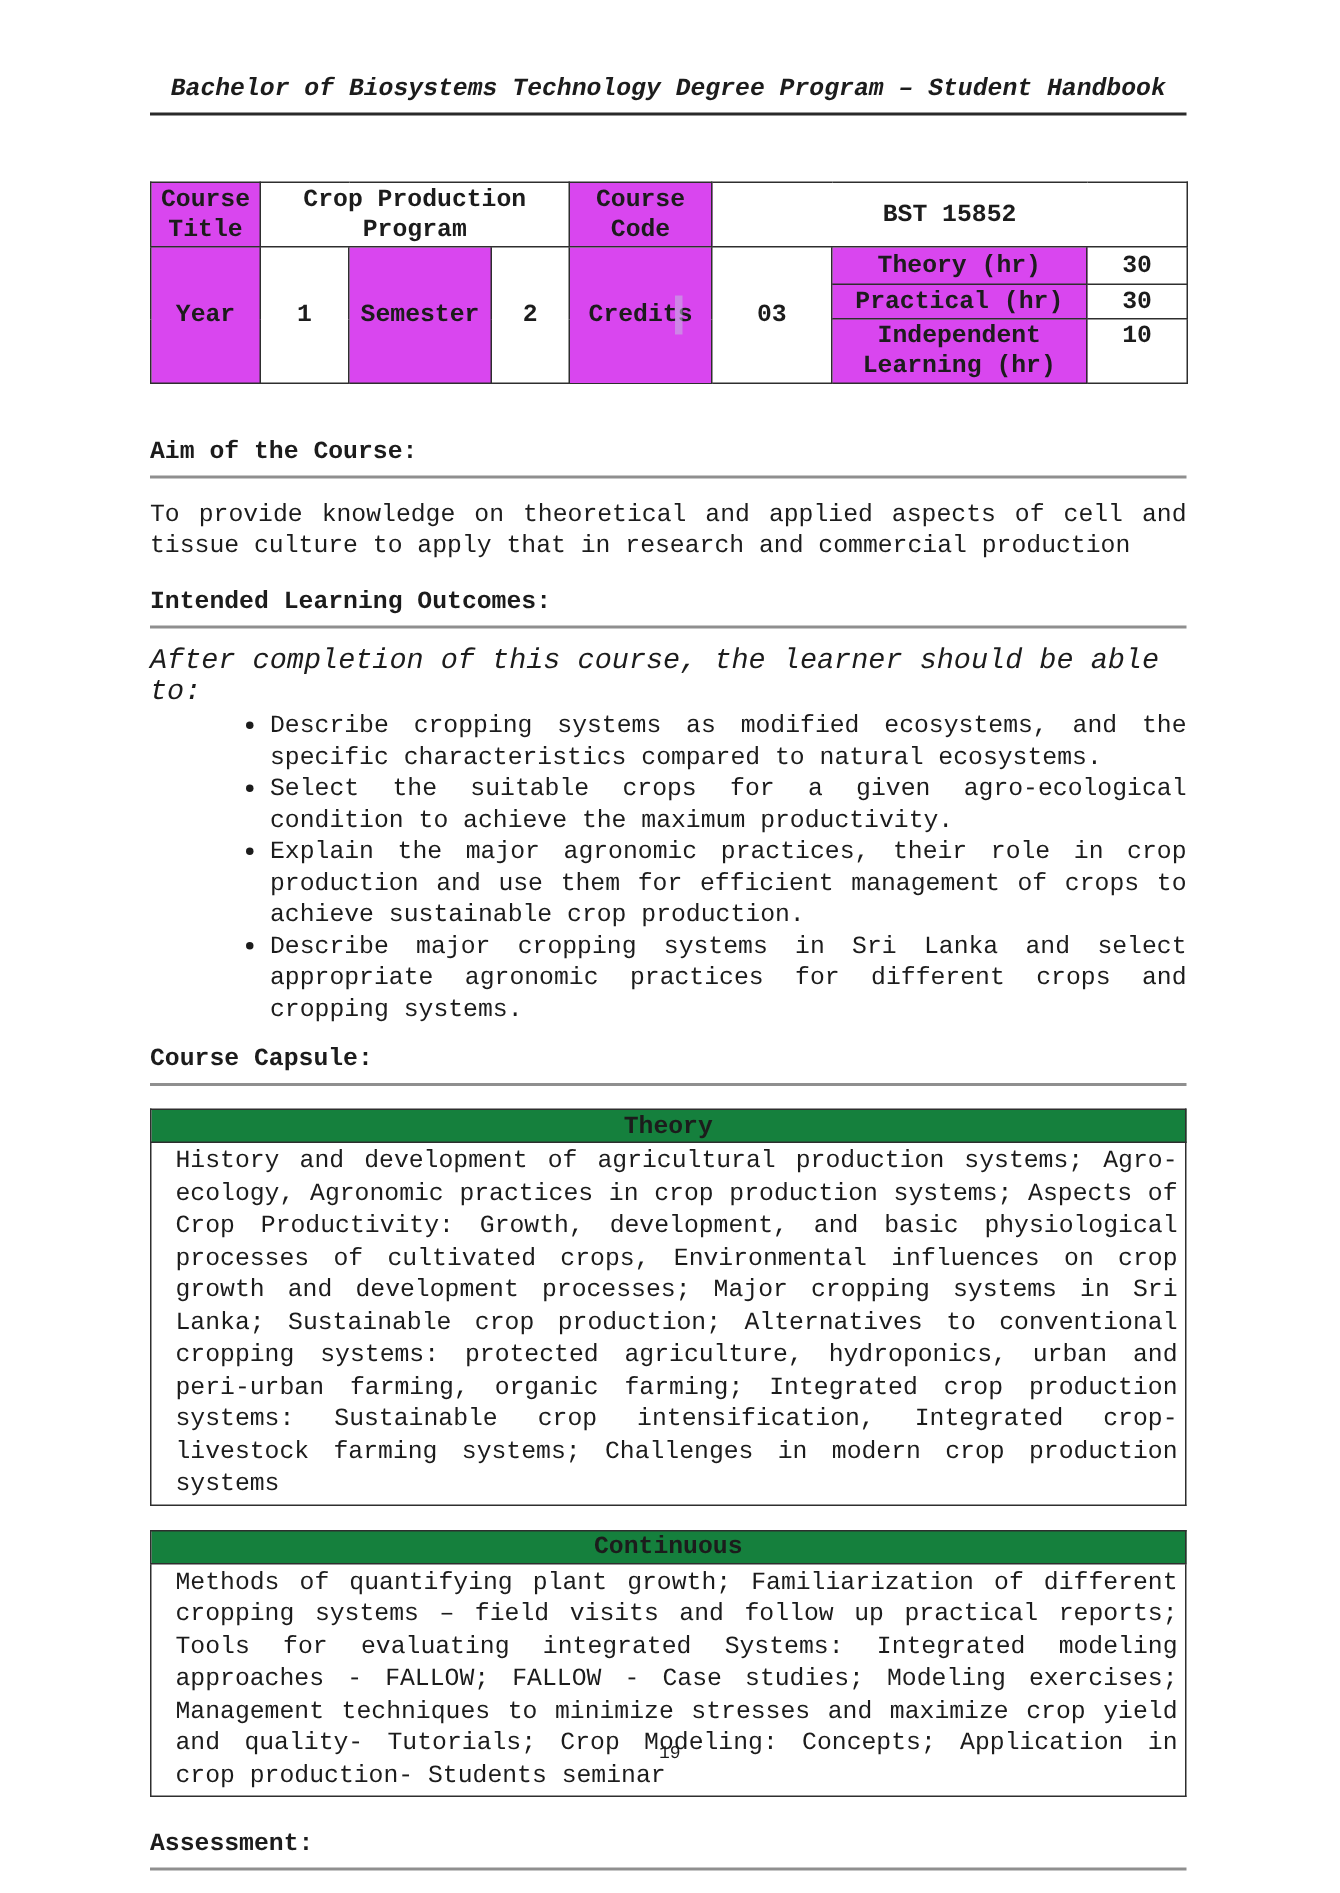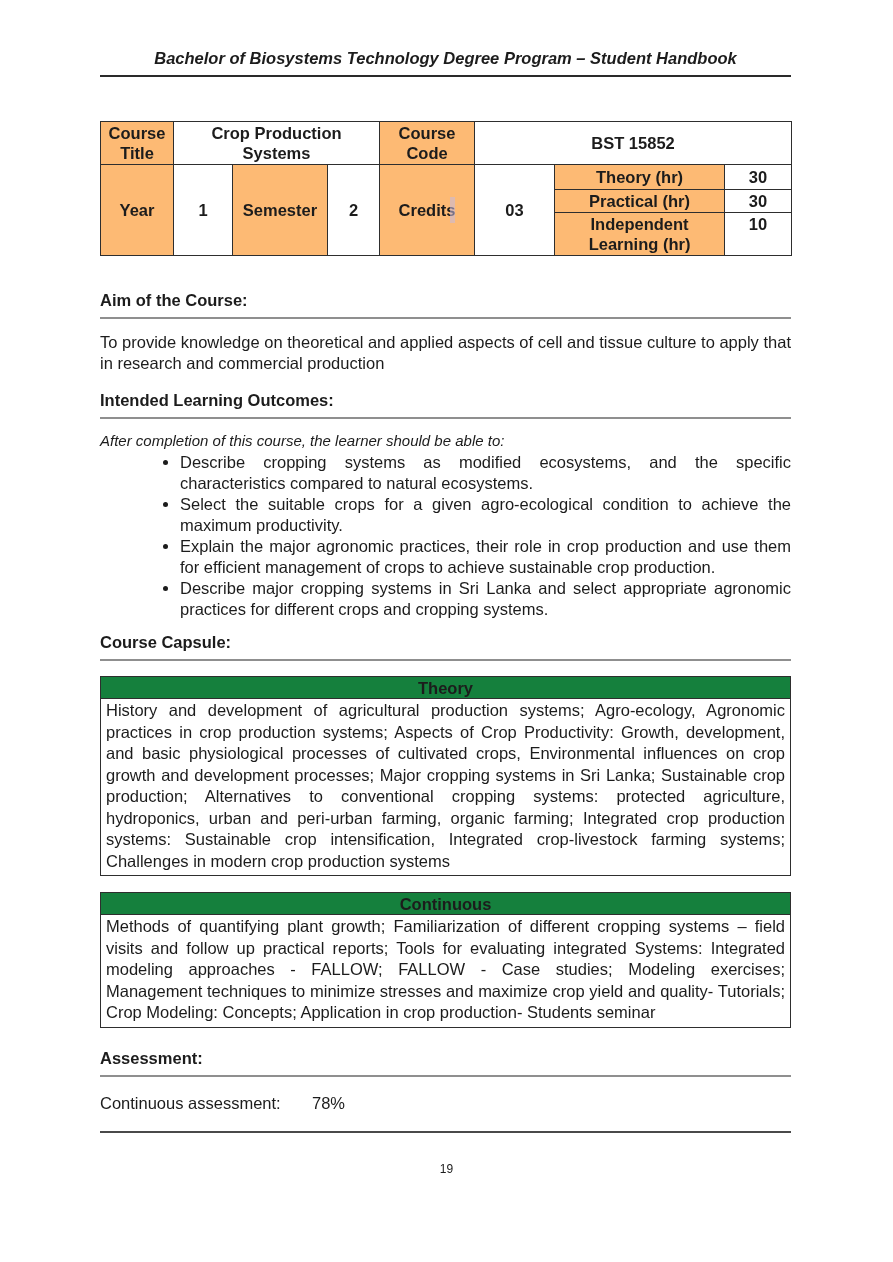--- a/index.html
+++ b/index.html
@@ -1,21 +1,21 @@
 <!DOCTYPE html>
 <html><head>
 <meta charset="utf-8">
 <style>
   html, body { margin: 0; padding: 0; background: #ffffff; }
   .sheet {
     position: relative;
     width: 893px;
     height: 1262px;
     background: #ffffff;
-    font-family: Liberation Sans, sans-serif;
+    font-family: Liberation Mono, monospace;
     color: #1c1c1c;
     overflow: hidden;
     border-radius: 10px;
   }
   .content {
     position: absolute;
     left: 100px;
     top: 0;
     width: 691px;
   }
@@ -39,21 +39,21 @@
     font-weight: bold;
     font-size: 16.5px;
   }
   table.course-table td {
     border: 1.6px solid #2e2e2e;
     text-align: center;
     vertical-align: middle;
     padding: 1px 2px;
     line-height: 20px;
   }
-  .shade { background: #fdba74; }
+  .shade { background: #d946ef; }
   tr.r1 { height: 41px; }
   tr.r2 { height: 25px; }
   tr.r3 { height: 23px; }
   tr.r4 { height: 33px; }
   td.credits-cell { position: relative; }
   .artifact {
     position: absolute;
     left: 70px;
     top: 50%;
     transform: translateY(-50%);
@@ -75,21 +75,21 @@
   .mt-assess { margin-top: 20px; }
   .para {
     margin-top: 13px;
     text-align: justify;
     font-size: 16.5px;
     line-height: 21px;
   }
   .ilo-intro {
     margin-top: 11px;
     font-style: italic;
-    font-size: 15px;
+    font-size: 19px;
     line-height: 21px;
   }
   ul.ilo-list {
     margin: 1px 0 0 0;
     padding-left: 80px;
   }
   ul.ilo-list li {
     text-align: justify;
     font-size: 16.5px;
     line-height: 21px;
@@ -108,21 +108,21 @@
   td.capsule-title {
     background: #15803d;
     text-align: center;
     font-weight: bold;
     height: 21px;
     padding: 0 2px;
     line-height: 20px;
   }
   td.capsule-body {
     text-align: justify;
-    padding: 1px 5px 3px 5px;
+    padding: 1px 5px 3px 16px;
     line-height: 21.5px;
   }
   
   .assess-block { margin-top: 16px; }
   .assess-row {
     display: flex;
     font-size: 16.5px;
     line-height: 21.5px;
   }
   .assess-label { width: 212px; }
@@ -155,21 +155,21 @@
           <col style="width:95px">
           <col style="width:52px">
         <col style="width:95px">
           <col style="width:80px">
           <col style="width:170px">
           <col style="width:67px">
       </colgroup>
       <tbody>
         <tr class="r1">
           <td class="shade">Course Title</td>
-          <td colspan="3">Crop Production Systems</td>
+          <td colspan="3">Crop Production Program</td>
           <td class="shade">Course Code</td>
           <td colspan="3">BST 15852</td>
         </tr>
         <tr class="r2">
           <td class="shade" rowspan="3">Year</td>
           <td rowspan="3">1</td>
           <td class="shade" rowspan="3">Semester</td>
           <td rowspan="3">2</td>
           <td class="shade credits-cell" rowspan="3"><span>Credits</span><span class="artifact"></span></td>
           <td rowspan="3">03</td>

